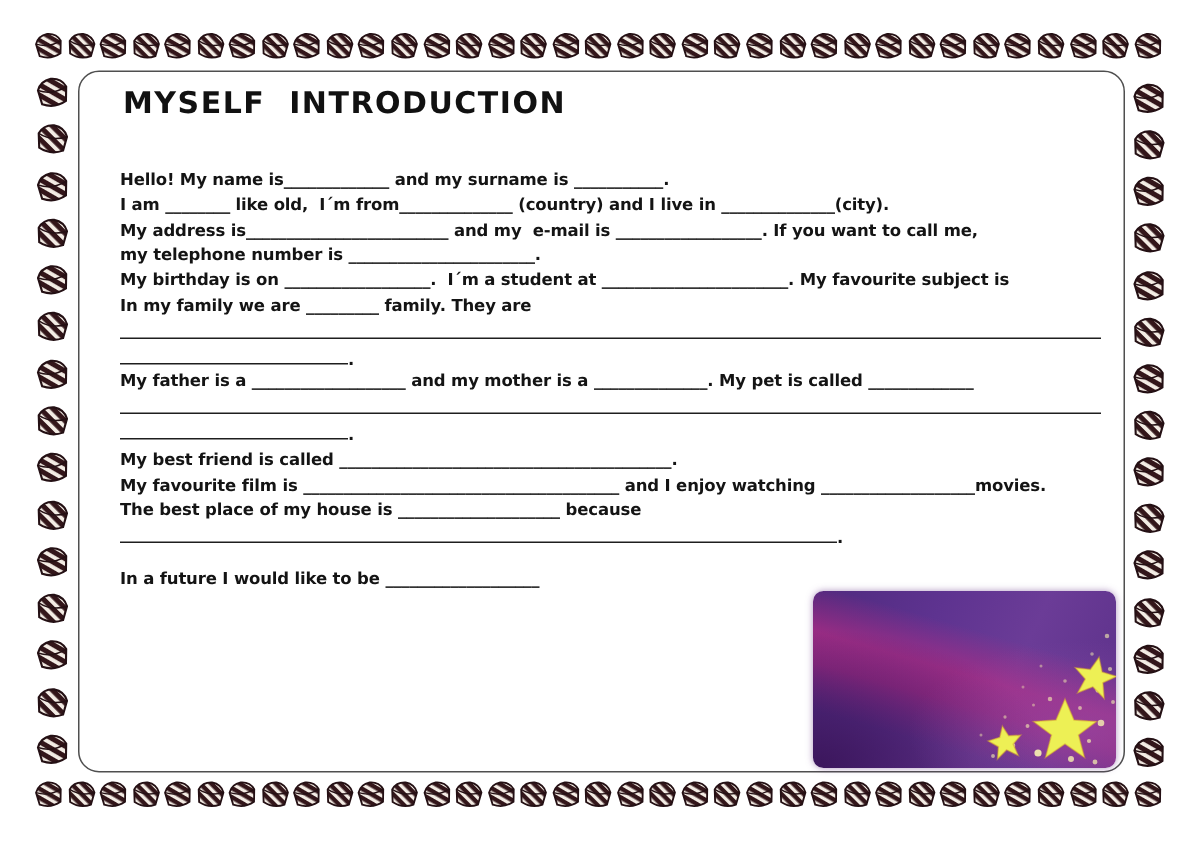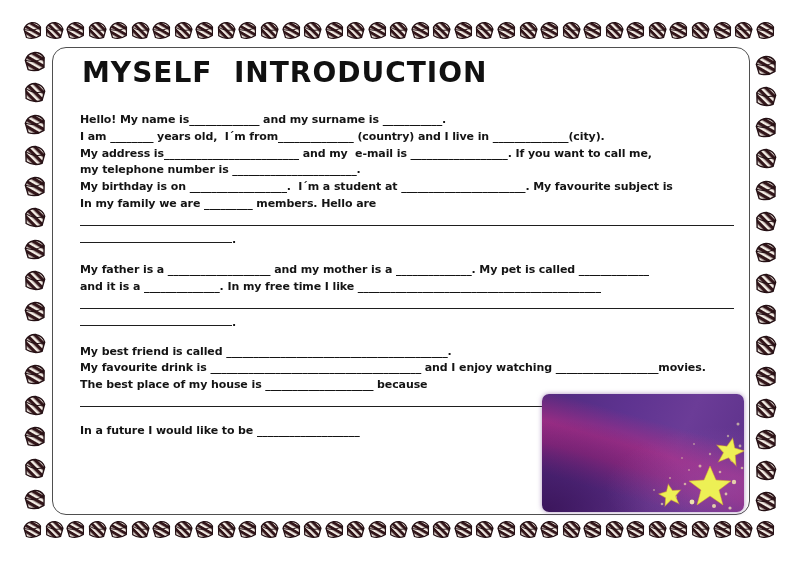--- a/index.html
+++ b/index.html
@@ -17,21 +17,21 @@
   .border-strip{position:absolute;display:flex;justify-content:space-between;}
   .strip-top{left:22px;top:20px;width:754px;height:22px;}
   .strip-bottom{left:22px;top:519px;width:754px;height:22px;}
   .strip-left{left:23px;top:50px;height:460px;flex-direction:column;width:24px;}
   .strip-right{left:754px;top:54px;height:458px;flex-direction:column;width:24px;}
   .cake{width:21px;height:20px;flex:0 0 auto;}
   .strip-left .cake,.strip-right .cake{width:24px;height:22px;}
   
   .title{
     position:absolute;left:82px;top:56px;
-    font-size:28px;font-weight:bold;color:#111;
+    font-size:20px;font-weight:bold;color:#111;
     letter-spacing:1px;white-space:pre;
   }
   
   .sheet-body{
     position:absolute;left:80px;top:112px;width:657px;
     font-size:11px;font-weight:bold;color:#141414;
     letter-spacing:-0.1px;
   }
   .line{white-space:pre;line-height:16.8px;height:16.8px;}
   .rule{
@@ -475,33 +475,32 @@
     <path d="M2.5,9 Q12,13.5 21.5,9" fill="none" stroke="#241014" stroke-width="1"></path>
   </svg>
   </div>
 
 <div class="inner-frame"></div>
 
 <div class="title">MYSELF  INTRODUCTION</div>
 
 <div class="sheet-body">
     <div class="line">Hello! My name is_____________ and my surname is ___________.</div>
-    <div class="line">I am ________ years old,  I´m from______________ (country) and I live in ______________(city).</div>
+    <div class="line">I am ________ like old,  I´m from______________ (country) and I live in ______________(city).</div>
     <div class="line">My address is_________________________ and my  e-mail is __________________. If you want to call me,</div>
     <div class="line">my telephone number is _______________________.</div>
     <div class="line">My birthday is on __________________.  I´m a student at _______________________. My favourite subject is</div>
-    <div class="line">In my family we are _________ members. Hello are</div>
+    <div class="line">In my family we are _________ family. They are</div>
     <div class="line"><span class="rule full"></span></div>
     <div class="line"><span class="rule short"></span>.</div>
-    <div class="line" style="margin-top: 16px;">My father is a ___________________ and my mother is a ______________. My pet is called _____________</div>
-    <div class="line">and it is a ______________. In my free time I like _____________________________________________</div>
+    <div class="line" style="margin-top: 0;">My father is a ___________________ and my mother is a ______________. My pet is called _____________</div>
     <div class="line"><span class="rule full"></span></div>
     <div class="line"><span class="rule short"></span>.</div>
-    <div class="line" style="margin-top: 14px;">My best friend is called _________________________________________.</div>
-    <div class="line">My favourite drink is _______________________________________ and I enjoy watching ___________________movies.</div>
+    <div class="line" style="margin-top: 2px;">My best friend is called _________________________________________.</div>
+    <div class="line">My favourite film is _______________________________________ and I enjoy watching ___________________movies.</div>
     <div class="line">The best place of my house is ____________________ because</div>
     <div class="line"><span class="rule medium"></span>.</div>
     <div class="line" style="margin-top: 12px;">In a future I would like to be ___________________</div>
   </div>
 
 <div class="picture">
   <svg width="202" height="118" viewBox="0 0 202 118">
     <g fill="#f8f3b0">
       <circle cx="150" cy="108" r="2.4" opacity=".9"></circle>
         <circle cx="160" cy="98" r="1.6" opacity=".7"></circle>

